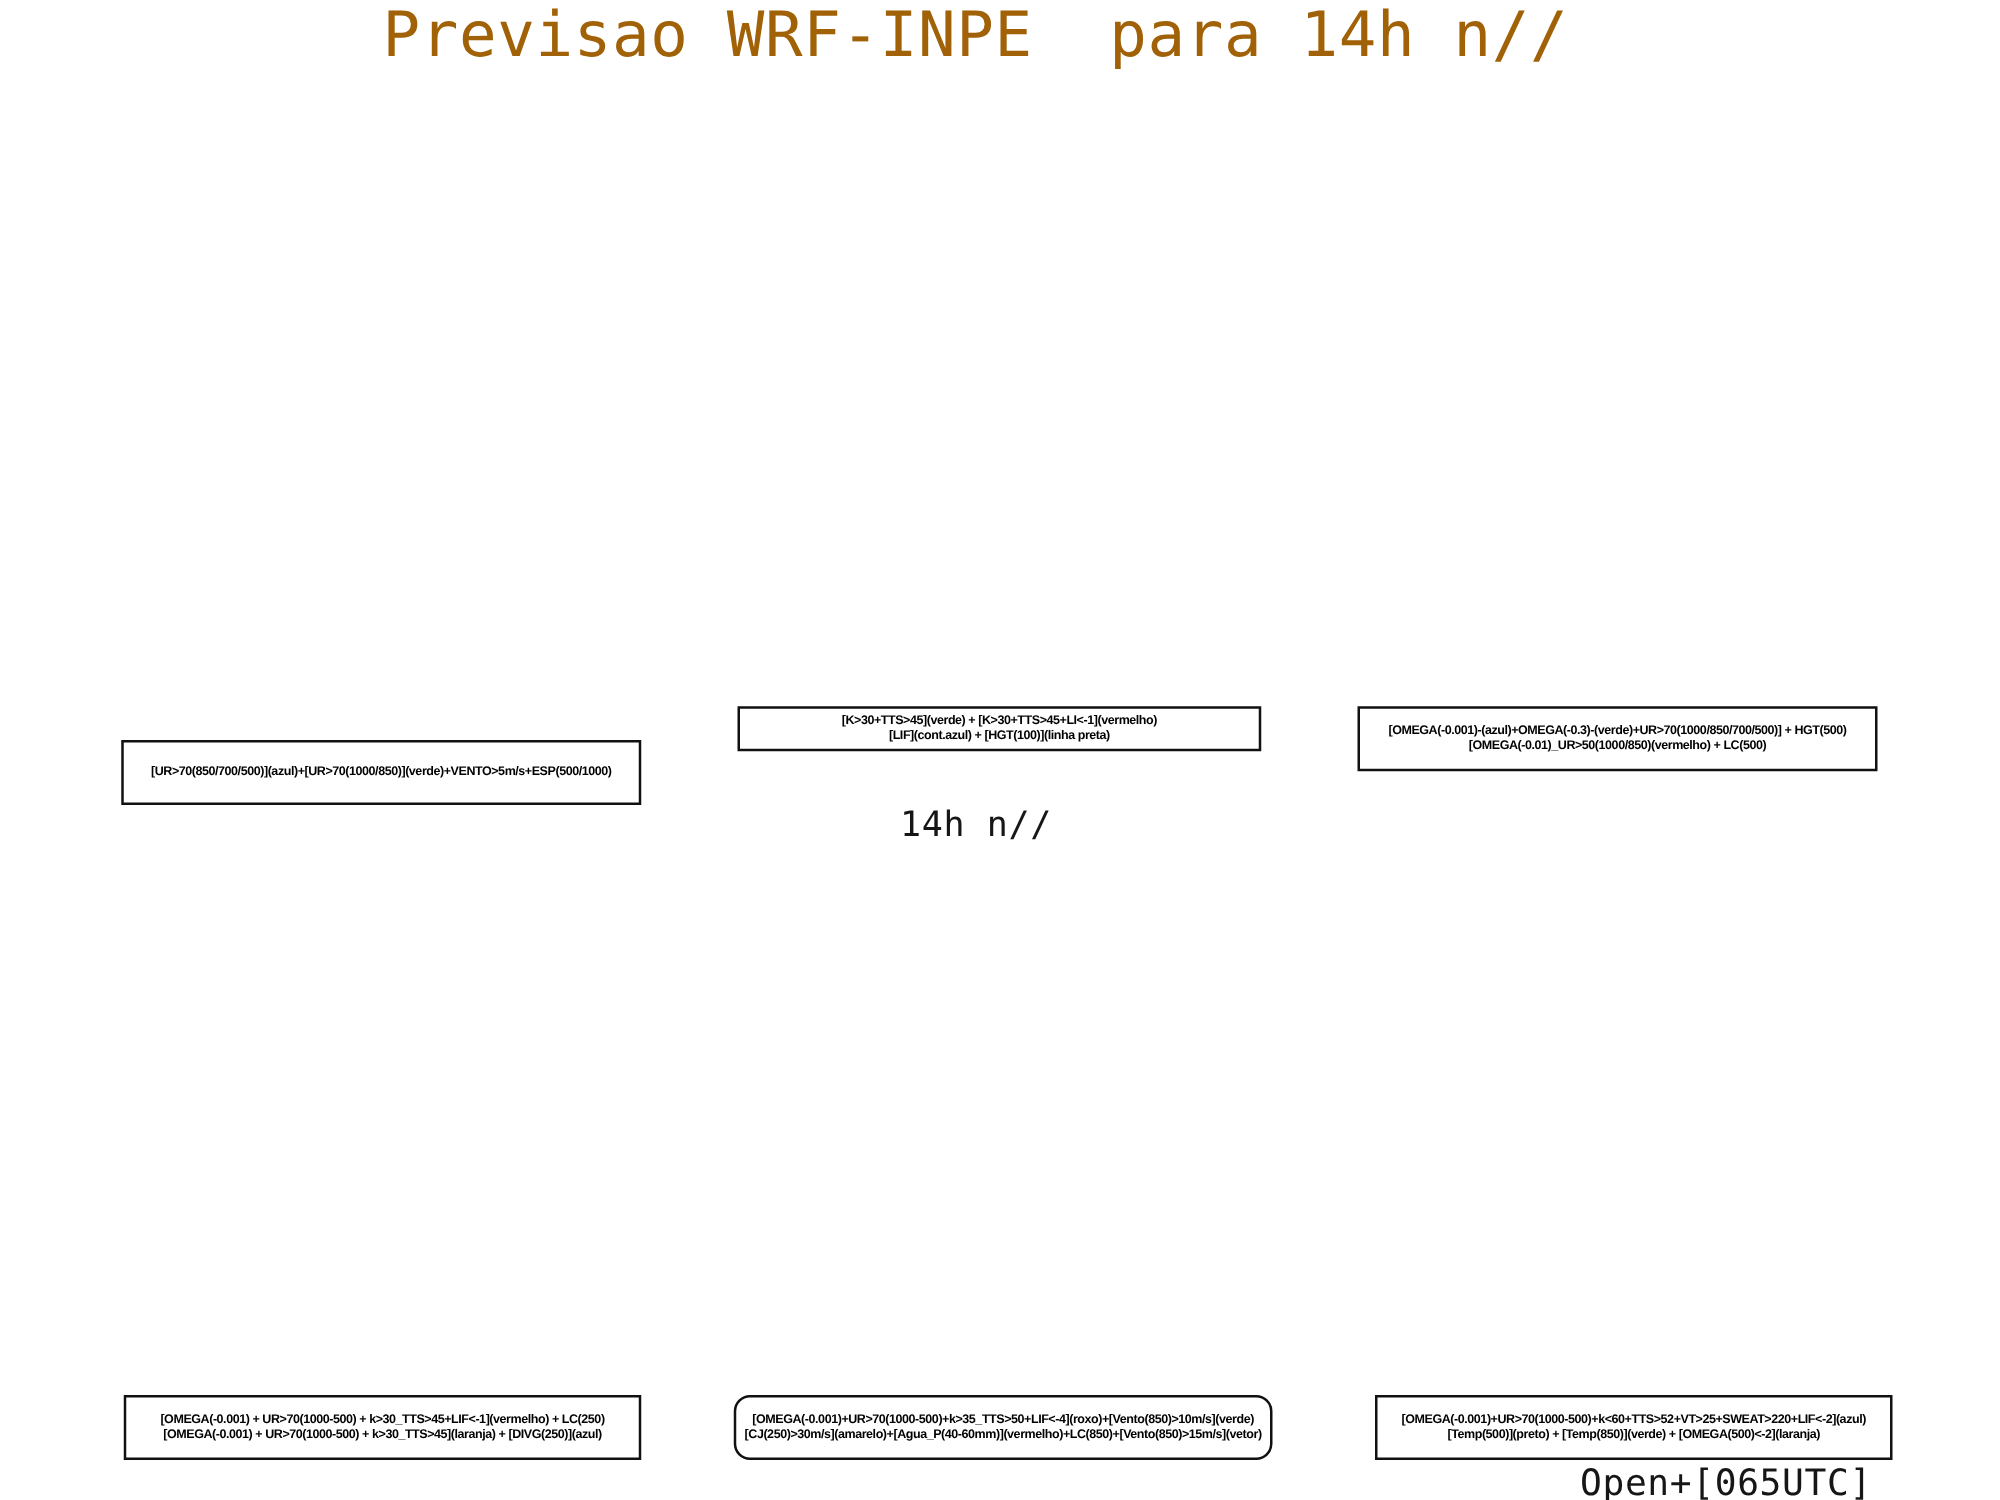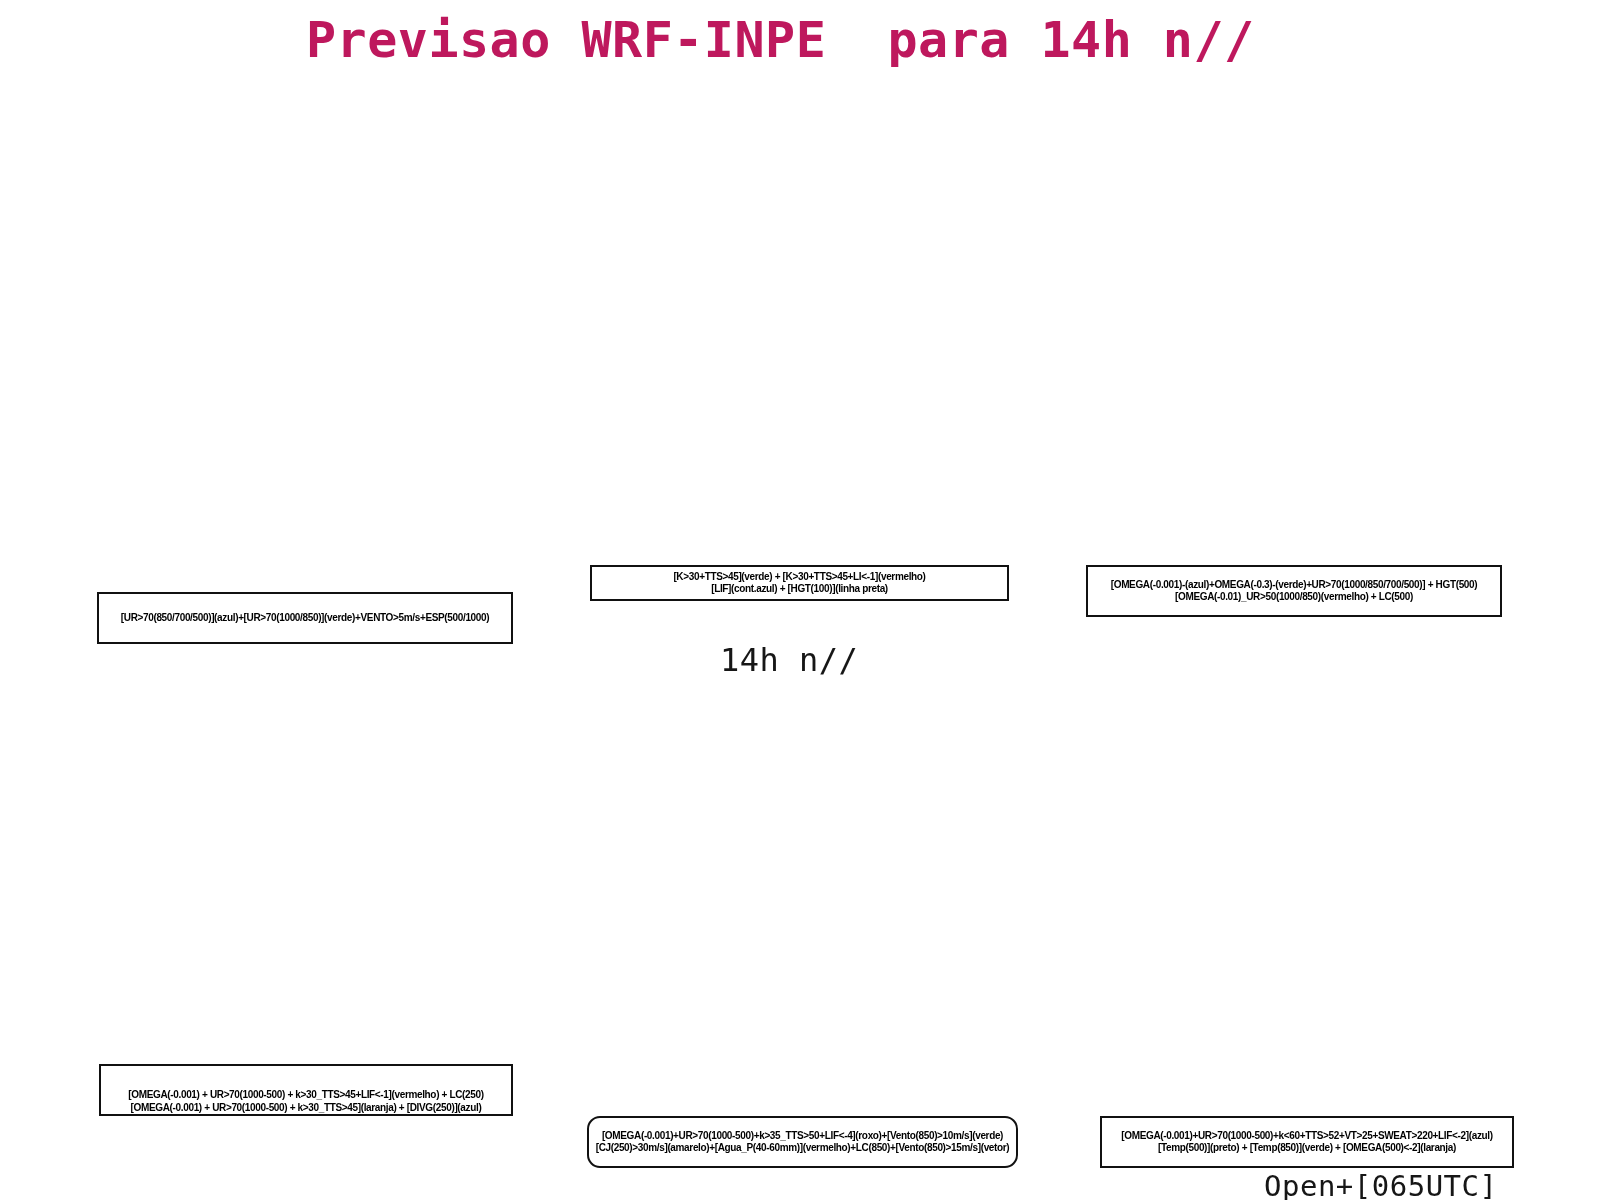--- a/index.html
+++ b/index.html
@@ -11,35 +11,35 @@
     position: relative;
     width: 1600px;
     height: 1200px;
     overflow: hidden;
     font-family: "Liberation Sans", sans-serif;
     color: #000000;
   }
   .plot-title {
     position: absolute;
     left: 306px;
-    top: 12px;
+    top: 0;
     font-family: "DejaVu Sans Mono", monospace;
-    font-weight: bold;
+    font-weight: normal;
     font-size: 50px;
     line-height: 56px;
     letter-spacing: 0.5px;
-    color: #be185d;
+    color: #a16207;
     white-space: pre;
   }
   .mid-label {
     position: absolute;
     left: 720px;
     top: 642px;
     font-family: "DejaVu Sans Mono", monospace;
-    font-size: 32px;
+    font-size: 28px;
     line-height: 36px;
     letter-spacing: 0.5px;
     color: #161616;
     white-space: pre;
   }
   .footer-label {
     position: absolute;
     left: 1264px;
     top: 1170px;
     font-family: "DejaVu Sans Mono", monospace;
@@ -66,21 +66,21 @@
     font-weight: bold;
     font-size: 10px;
     line-height: 12.5px;
     letter-spacing: -0.35px;
     white-space: pre;
     color: #000000;
   }
   #box-top-left      { left:   97px; top:  565px; width: 416px; height: 52px; margin-top: 27px; }
   #box-top-middle    { left:  590px; top:  565px; width: 419px; height: 36px; align-items: center; }
   #box-top-right     { left: 1086px; top:  565px; width: 416px; height: 52px; text-align: right; }
-  #box-bottom-left   { left:   99px; top: 1064px; width: 414px; height: 52px; justify-content: flex-end; }
+  #box-bottom-left   { left:   99px; top: 1116px; width: 414px; height: 52px; }
   #box-bottom-middle { left:  587px; top: 1116px; width: 431px; height: 52px; border-radius: 13px; }
   #box-bottom-right  { left: 1088px; top: 1116px; width: 414px; height: 52px; margin-left: 12px; }
 </style>
 </head>
 <body>
 
 <div class="plot-title">Previsao WRF-INPE  para 14h n//</div>
 
 <div id="box-top-left" class="caption-box">
   <div class="caption-line">[UR&gt;70(850/700/500)](azul)+[UR&gt;70(1000/850)](verde)+VENTO&gt;5m/s+ESP(500/1000)</div>

